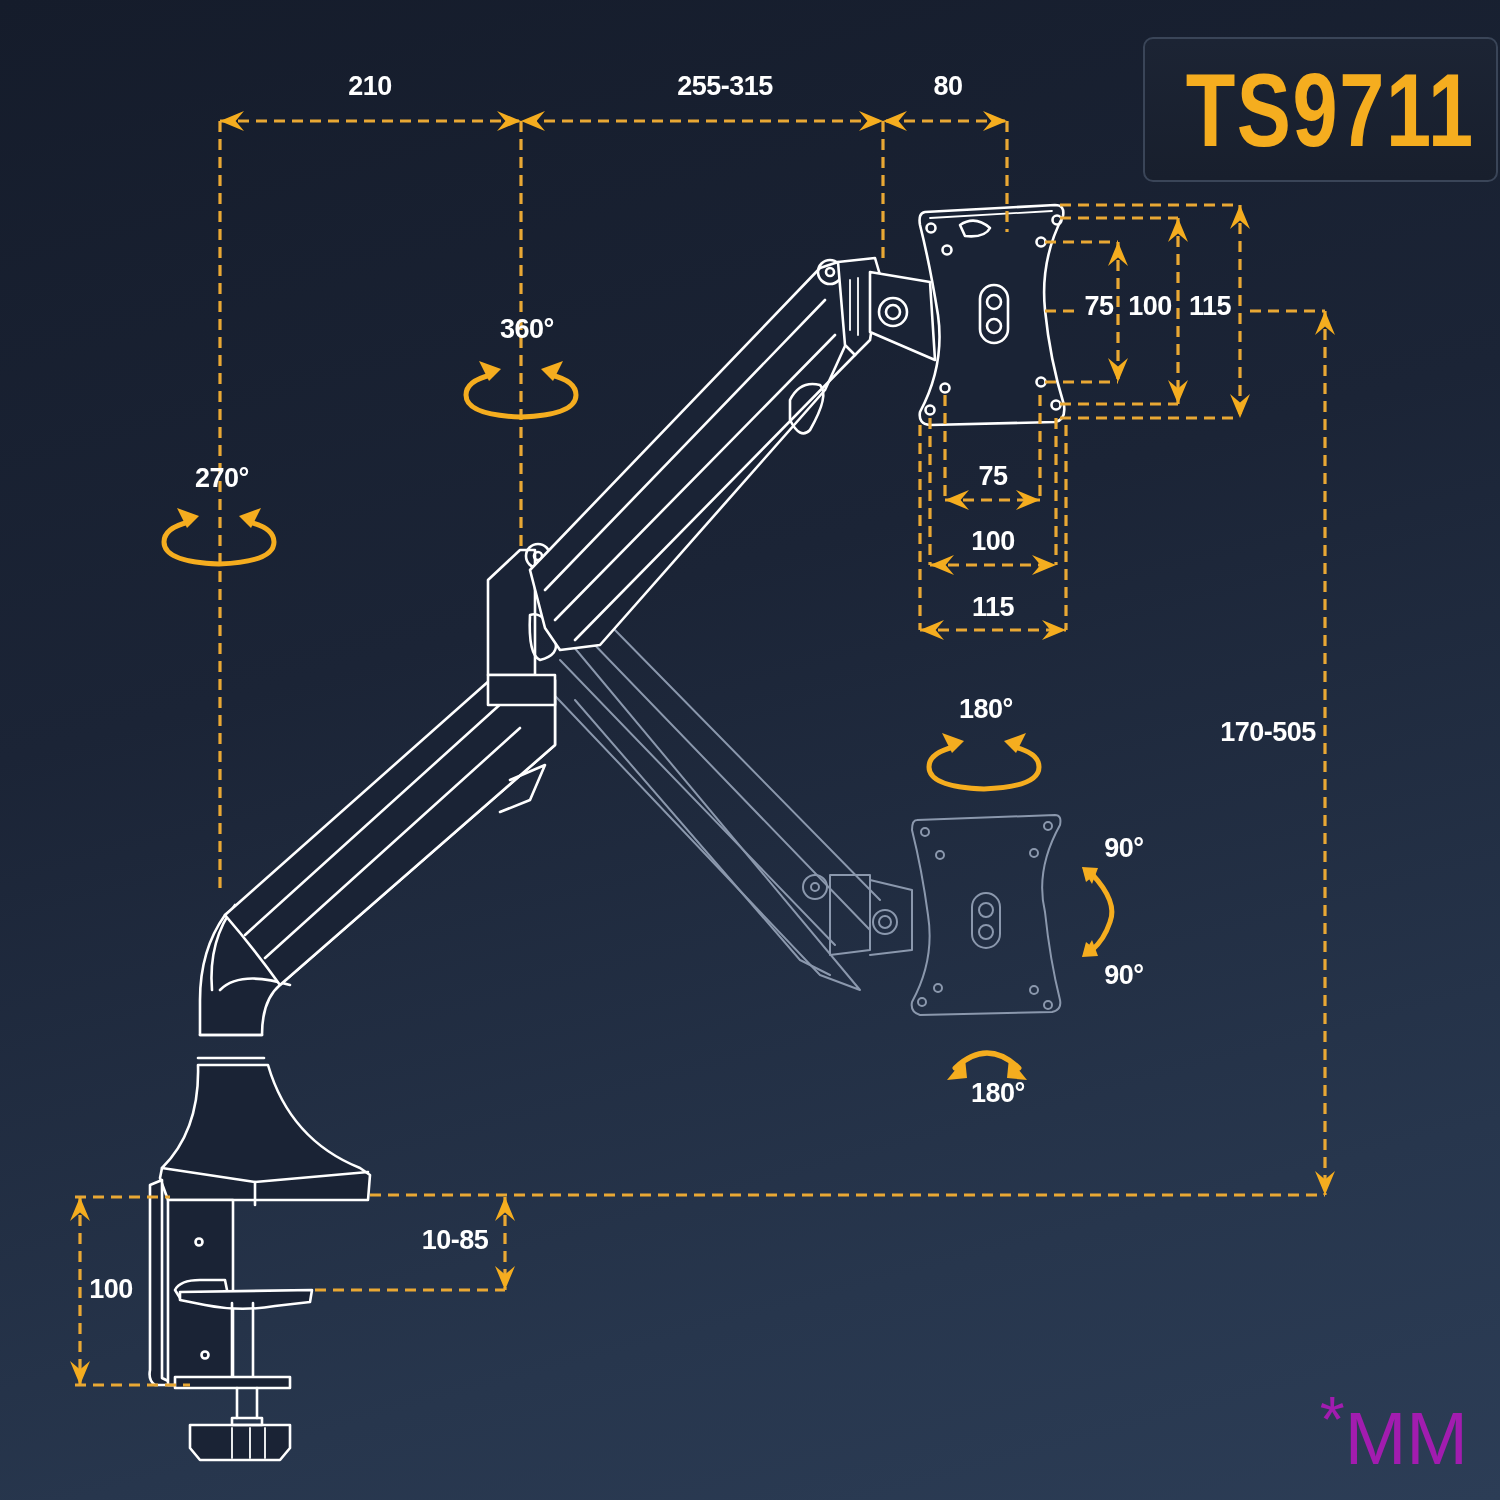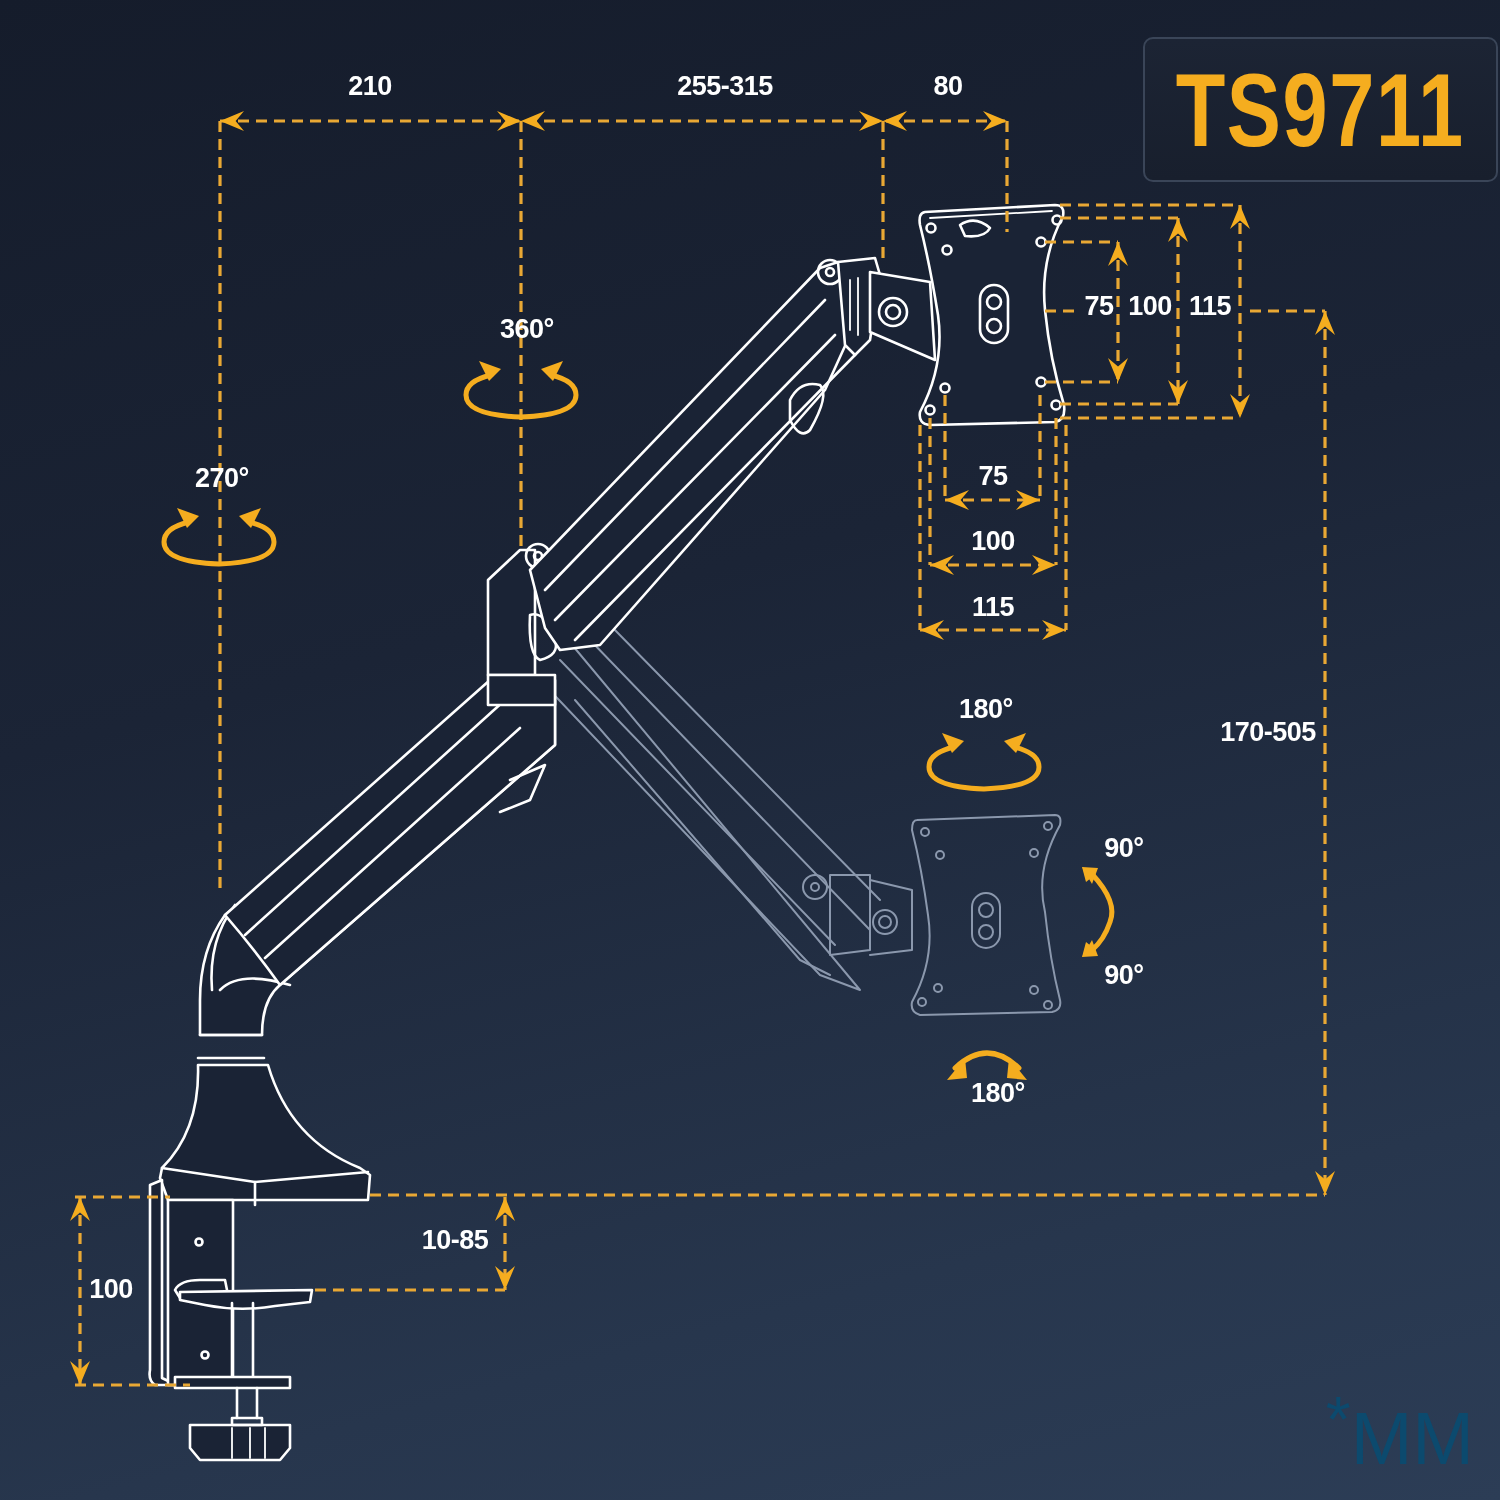--- a/index.html
+++ b/index.html
@@ -21,31 +21,31 @@
   }
   .line-w { stroke: #ffffff; stroke-width: 2.6; fill: none; stroke-linejoin: round; stroke-linecap: round; }
   .line-w-thin { stroke: #ffffff; stroke-width: 1.8; fill: none; stroke-linejoin: round; stroke-linecap: round; }
   .line-g { stroke: #8b98ad; stroke-width: 2; fill: none; stroke-linejoin: round; stroke-linecap: round; }
   .fill-dark { fill: #1a2335; }
   #model-badge {
     position: absolute; left: 1143px; top: 37px; width: 355px; height: 145px;
     border: 2px solid #3a4558; border-radius: 10px;
     background: linear-gradient(180deg, #1c2434 0%, #181f2d 100%);
     box-sizing: border-box;
-    display: flex; align-items: center; justify-content: center;
+    display: flex; align-items: center; 
   }
   #model-text {
     color: #f5ad1f; font-family: "Liberation Sans", sans-serif;
     font-weight: bold; font-size: 104px; letter-spacing: 2px;
     transform: scaleX(0.78); transform-origin: center;
     line-height: 1;
   }
   #unit-note {
-    position: absolute; right: 26px; top: 1388px;
-    color: #0c4a6e; font-family: "Liberation Sans", sans-serif; font-size: 74px;
+    position: absolute; right: 32px; top: 1388px;
+    color: #a21caf; font-family: "Liberation Sans", sans-serif; font-size: 74px;
     line-height: 1; font-weight: normal;
   }
   #unit-note .star { font-size: 64px; vertical-align: 22px; }
 </style>
 </head>
 <body>
 
 <svg id="stage" width="1500" height="1500" viewBox="0 0 1500 1500" xmlns="http://www.w3.org/2000/svg">
   <defs>
     <marker id="ah" markerWidth="10" markerHeight="10" refX="8" refY="5" orient="auto-start-reverse" markerUnits="userSpaceOnUse">

